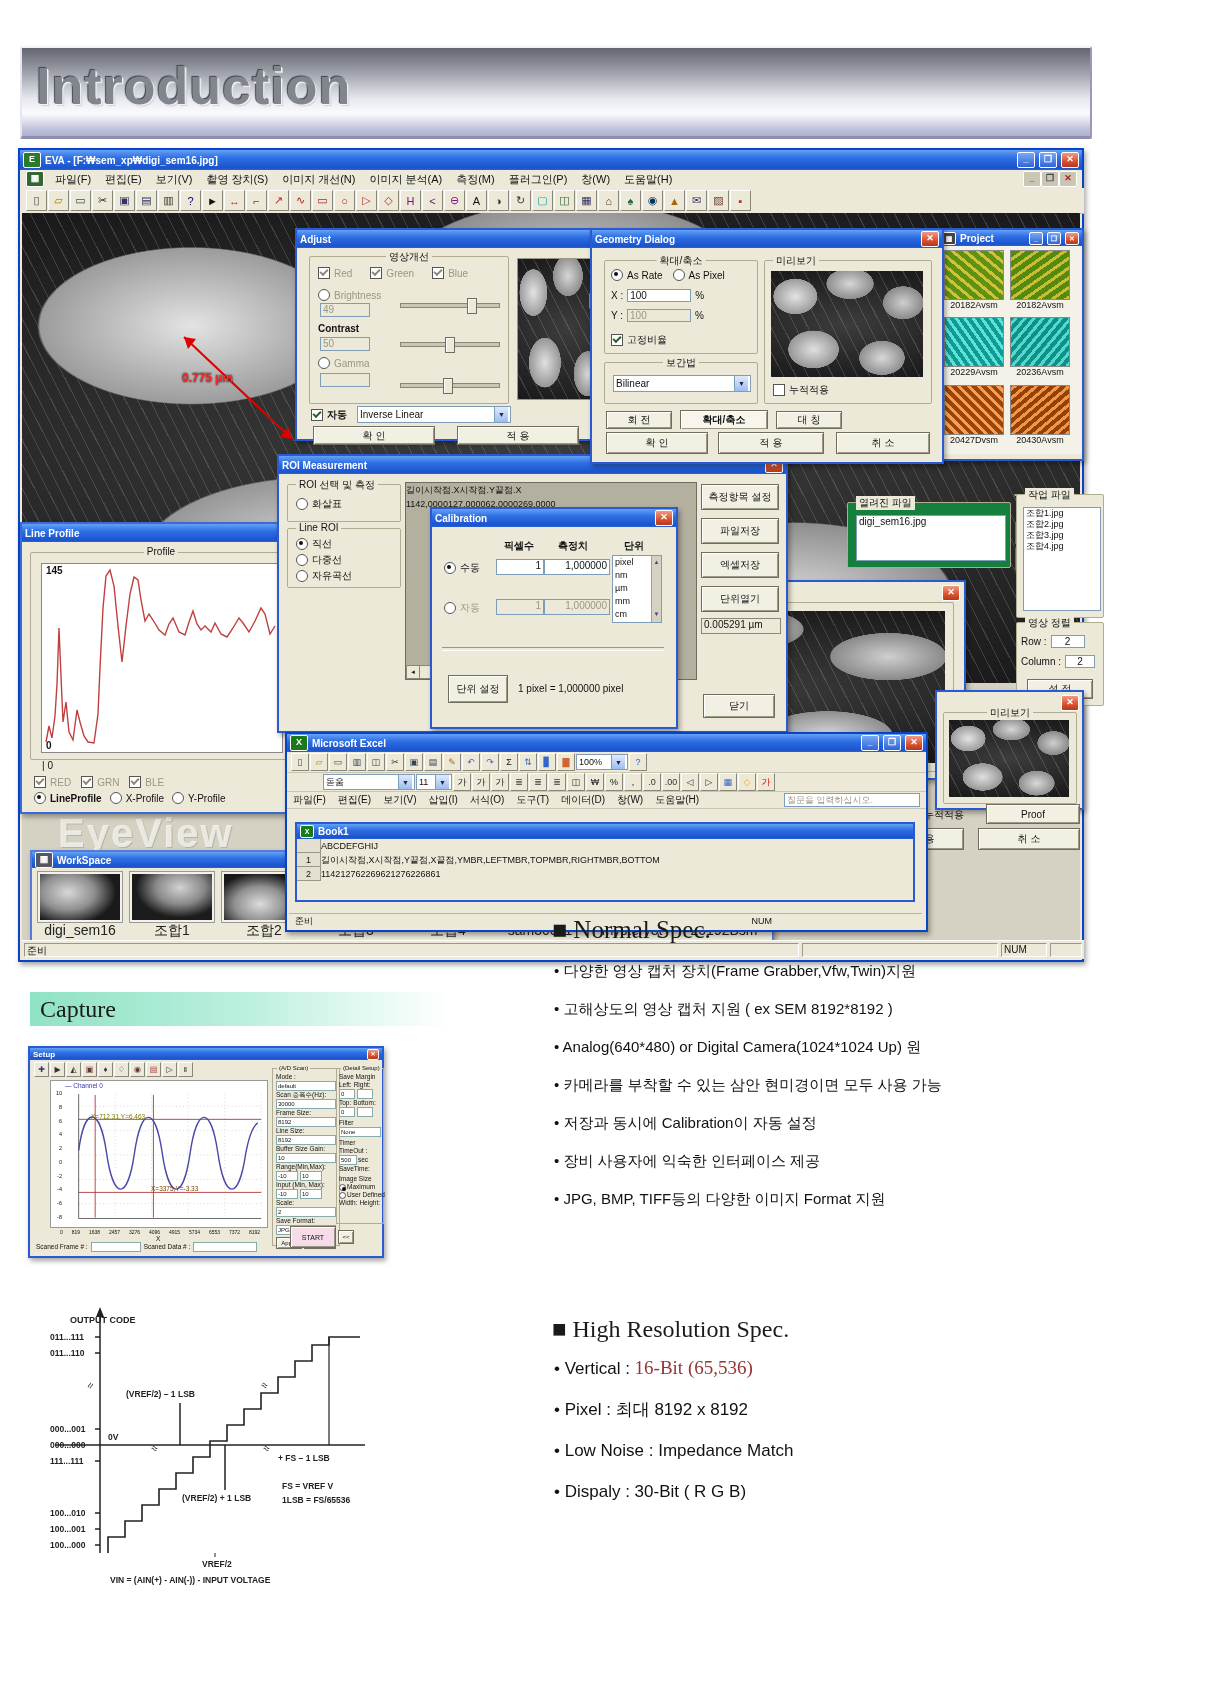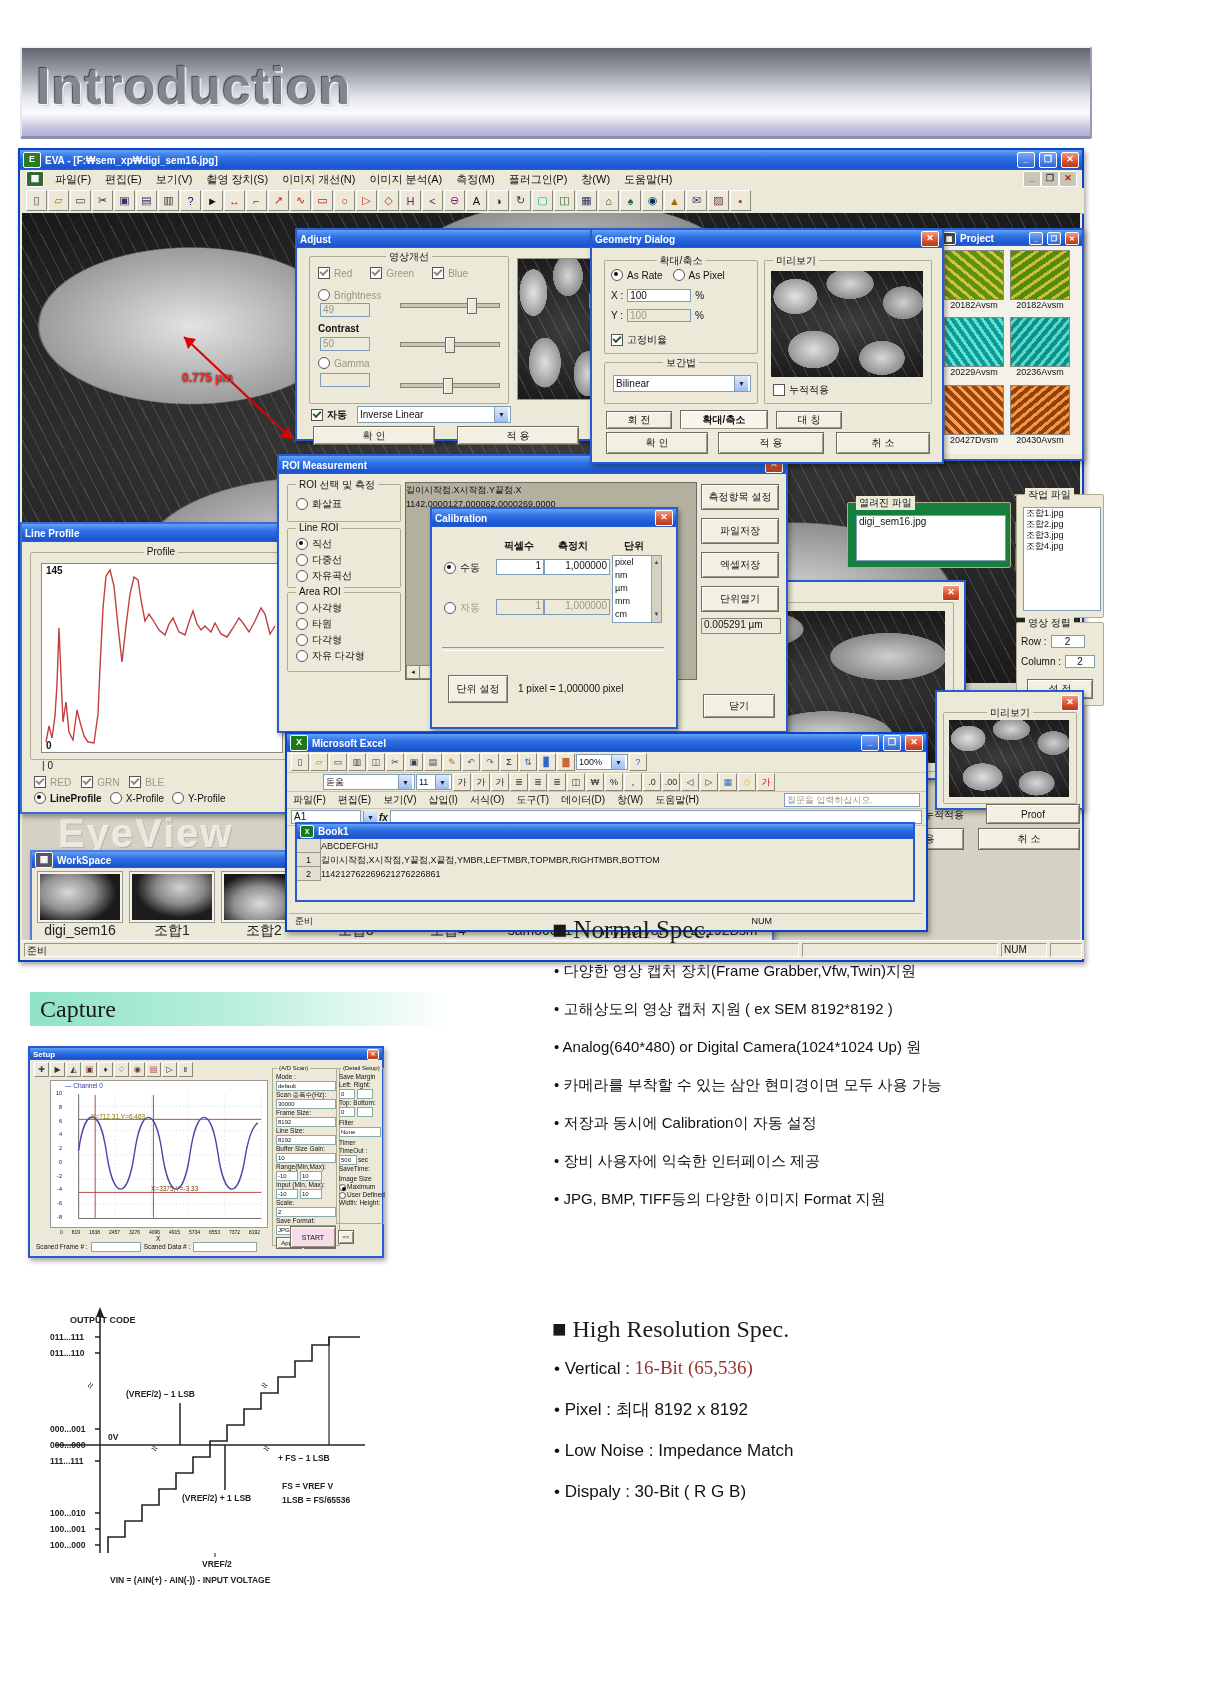--- a/index.html
+++ b/index.html
@@ -300,39 +300,20 @@
         </div>
       <div class="row" style="position:absolute;left:8px;top:24px">
           <span class="rad"></span>
           <span class="lbl">다중선</span>
         </div>
       <div class="row" style="position:absolute;left:8px;top:40px">
           <span class="rad"></span>
           <span class="lbl">자유곡선</span>
         </div>
     </div>
-    <div class="abs group" style="left:8px;top:136px;width:112px;height:78px">
-      <span class="leg">Area ROI</span>
-      <div class="row" style="position:absolute;left:8px;top:8px">
-          <span class="rad"></span>
-          <span class="lbl">사각형</span>
-        </div>
-      <div class="row" style="position:absolute;left:8px;top:24px">
-          <span class="rad"></span>
-          <span class="lbl">타원</span>
-        </div>
-      <div class="row" style="position:absolute;left:8px;top:40px">
-          <span class="rad"></span>
-          <span class="lbl">다각형</span>
-        </div>
-      <div class="row" style="position:absolute;left:8px;top:56px">
-          <span class="rad"></span>
-          <span class="lbl">자유 다각형</span>
-        </div>
-    </div>
     <div class="abs" style="left:126px;top:26px;width:290px;height:196px;background:#b4b0a0;border:1px solid #6f6d5e">
       <div class="rtr">
         <div class="rt"><span class="rt rtc"></span><span class="rt rtc">길이</span><span class="rt rtc">시작점.X</span><span class="rt rtc">시작점.Y</span><span class="rt rtc">끝점.X</span></div>
       </div>
       <div class="rtr">
         <div class="rt"><span class="rt rtc rtd">1</span><span class="rt rtc rtd">142,0000</span><span class="rt rtc rtd">127,0000</span><span class="rt rtc rtd">62,0000</span><span class="rt rtc rtd">269,0000</span></div>
       </div>
       <div class="abs" style="left:0px;top:182px;width:40px;height:12px;background:#d6d2c3;border:1px solid #8a8776;display:flex">
         <span style="width:12px;border-right:1px solid #8a8776;font-size:7px;text-align:center;line-height:11px;background:#ece9d8">◂</span>
         <span style="width:14px;background:#ece9d8;border-right:1px solid #8a8776"></span>
@@ -508,26 +489,20 @@
           <span class="menu-item" style="font-size:10px;padding:0 6px">보기(V)</span>
           <span class="menu-item" style="font-size:10px;padding:0 6px">삽입(I)</span>
           <span class="menu-item" style="font-size:10px;padding:0 6px">서식(O)</span>
           <span class="menu-item" style="font-size:10px;padding:0 6px">도구(T)</span>
           <span class="menu-item" style="font-size:10px;padding:0 6px">데이터(D)</span>
           <span class="menu-item" style="font-size:10px;padding:0 6px">창(W)</span>
           <span class="menu-item" style="font-size:10px;padding:0 6px">도움말(H)</span>
         </div>
       <span class="sp" style="flex:1"></span>
       <span class="field" style="width:130px;height:12px;color:#9a9786;font-size:9px;margin-right:6px">질문을 입력하십시오.</span>
-    </div>
-    <div class="row" style="height:16px;background:#ece9d8;border-bottom:1px solid #c8c5b2;gap:2px;padding-left:4px">
-      <span class="field" style="width:64px;height:12px">A1</span>
-      <span class="cdn" style="height:12px">▼</span>
-      <span class="lbl" style="font-style:italic;font-weight:bold">fx</span>
-      <span class="field" style="flex:1;height:12px;margin-right:4px"></span>
     </div>
     <div class="abs win" style="left:8px;top:88px;width:616px;height:76px;border-color:#2a5ad2;box-shadow:none">
       <div class="tbar" style="height:15px">
         <span class="mbtn" style="background:#1a7a1a;width:12px;height:11px;flex-basis:12px;font-size:7px">X</span>
         <span>Book1</span>
           <span class="sp"></span>
       </div>
       <div class="xrow xhd">
         <span class="xrh"></span>
         <div class="xr"><span class="xr xcell">A</span><span class="xr xcell">B</span><span class="xr xcell">C</span><span class="xr xcell">D</span><span class="xr xcell">E</span><span class="xr xcell">F</span><span class="xr xcell">G</span><span class="xr xcell">H</span><span class="xr xcell">I</span><span class="xr xcell">J</span></div>

